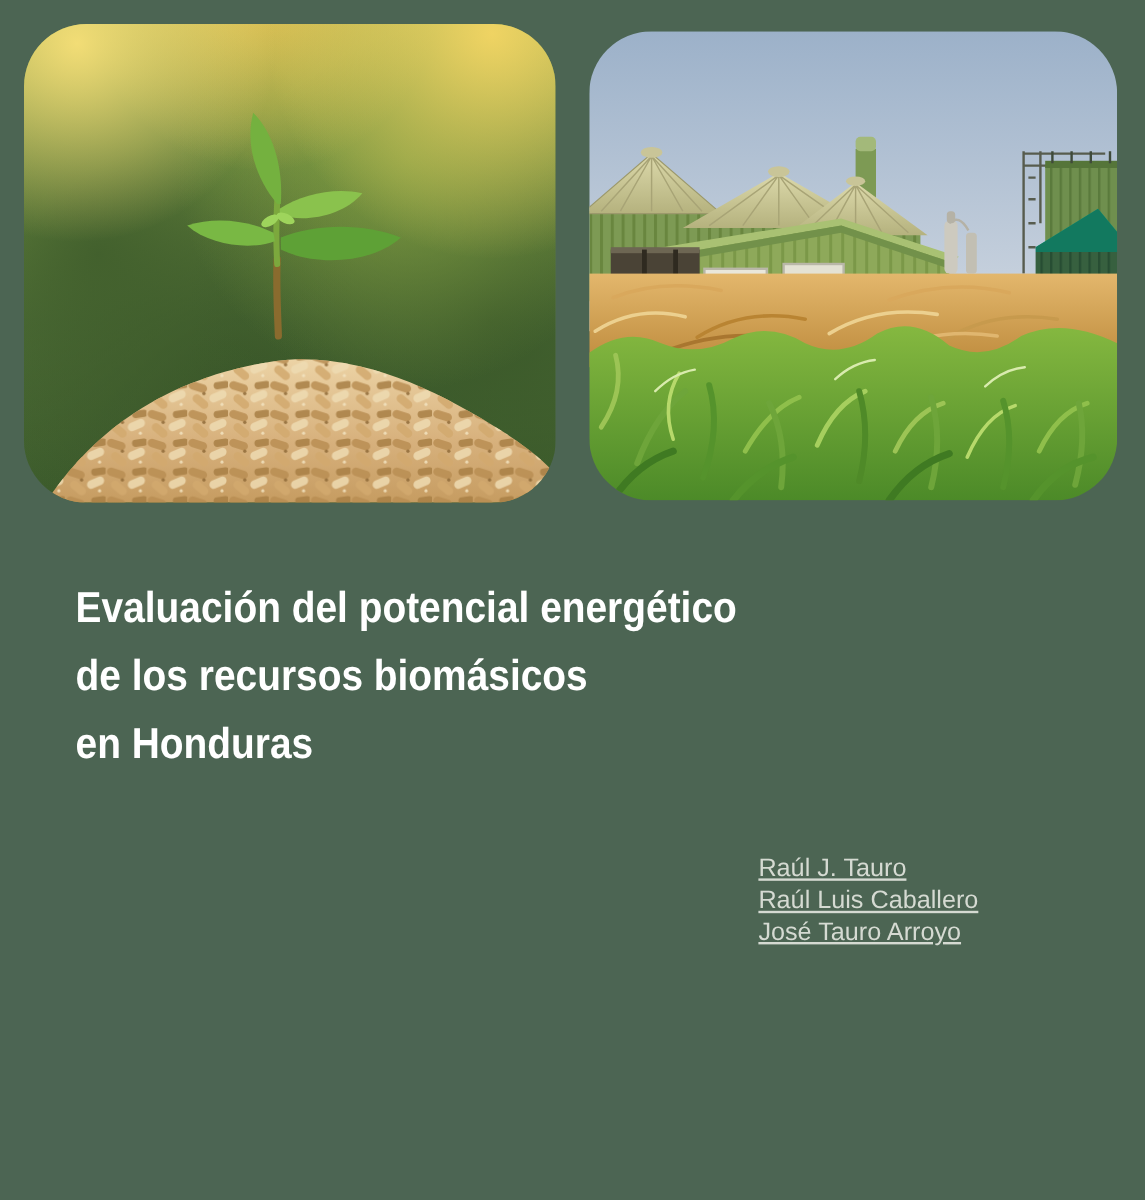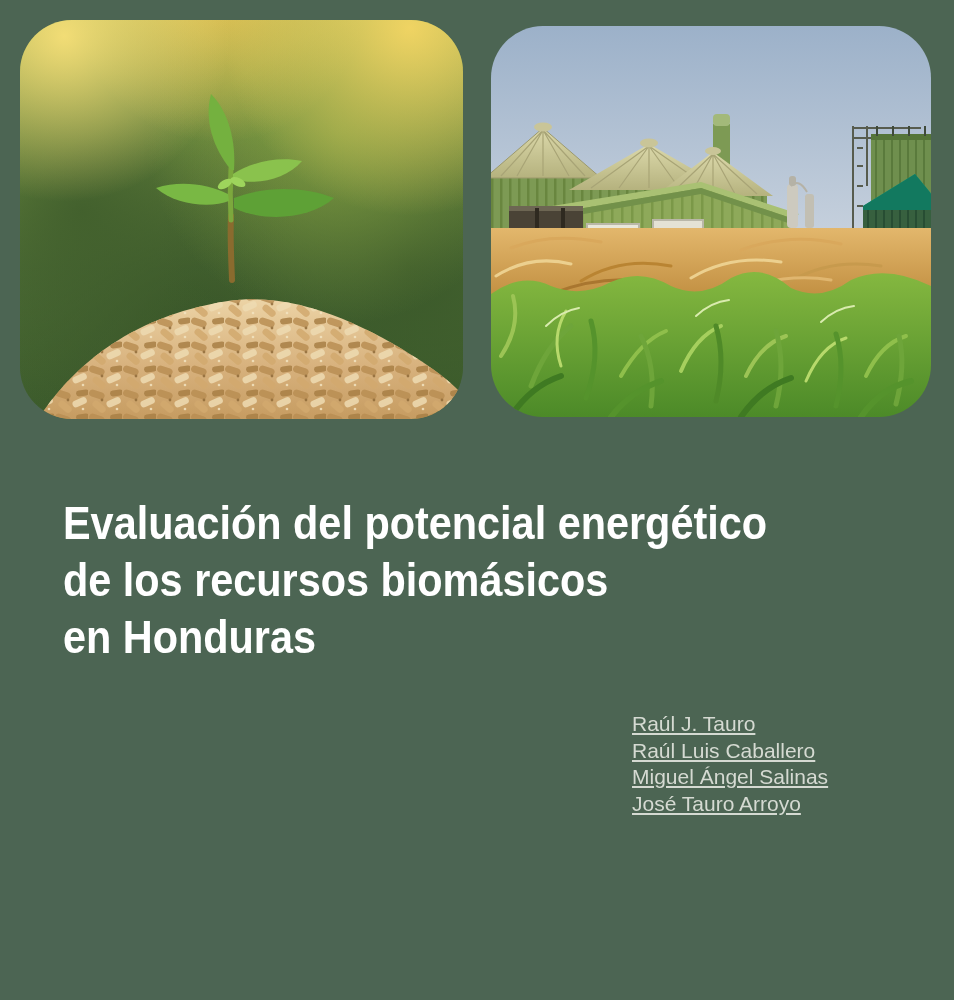--- a/index.html
+++ b/index.html
@@ -29,23 +29,23 @@
       radial-gradient(circle at 72% 28%, rgba(130,158,66,0.85)  0%, rgba(130,158,66,0)  45%),
       radial-gradient(circle at 14% 48%, rgba(64,94,44,0.9)     0%, rgba(64,94,44,0)    50%),
       radial-gradient(circle at 88% 62%, rgba(56,86,40,0.9)     0%, rgba(56,86,40,0)    55%),
       radial-gradient(circle at 40% 78%, rgba(52,80,38,0.85)    0%, rgba(52,80,38,0)    55%),
       linear-gradient(180deg, #a8b054 0%, #7d9a46 30%, #54743a 62%, #3c5c2c 100%);
   }
   .photo-svg { position: absolute; left: 0; top: 0; }
 
   
   .title {
-    position: absolute; left: 63px; top: 495px;
+    position: absolute; left: 63px; top: 477px;
     margin: 0; color: #FFFFFF;
-    font-size: 46px; font-weight: 700;
+    font-size: 36px; font-weight: 700;
     line-height: 57px; letter-spacing: 0;
   }
   .title-line { transform: scaleX(0.9); transform-origin: 0 50%; white-space: nowrap; }
 
   
   .authors {
     position: absolute; left: 632px; top: 711px;
     color: #D5DAD2; font-size: 21px; line-height: 26.5px; text-decoration: underline;
   }
   .author { white-space: nowrap; }
@@ -250,17 +250,16 @@
 
   <h1 class="title">
     <div class="title-line">Evaluación del potencial energético</div>
     <div class="title-line">de los recursos biomásicos</div>
     <div class="title-line">en Honduras</div>
   </h1>
 
   <div class="authors">
     <div class="author">Raúl J. Tauro</div>
     <div class="author">Raúl Luis Caballero</div>
-    <div class="author">Miguel Ángel Salinas</div>
     <div class="author">José Tauro Arroyo</div>
   </div>
 
 </div>
 
 </body></html>

